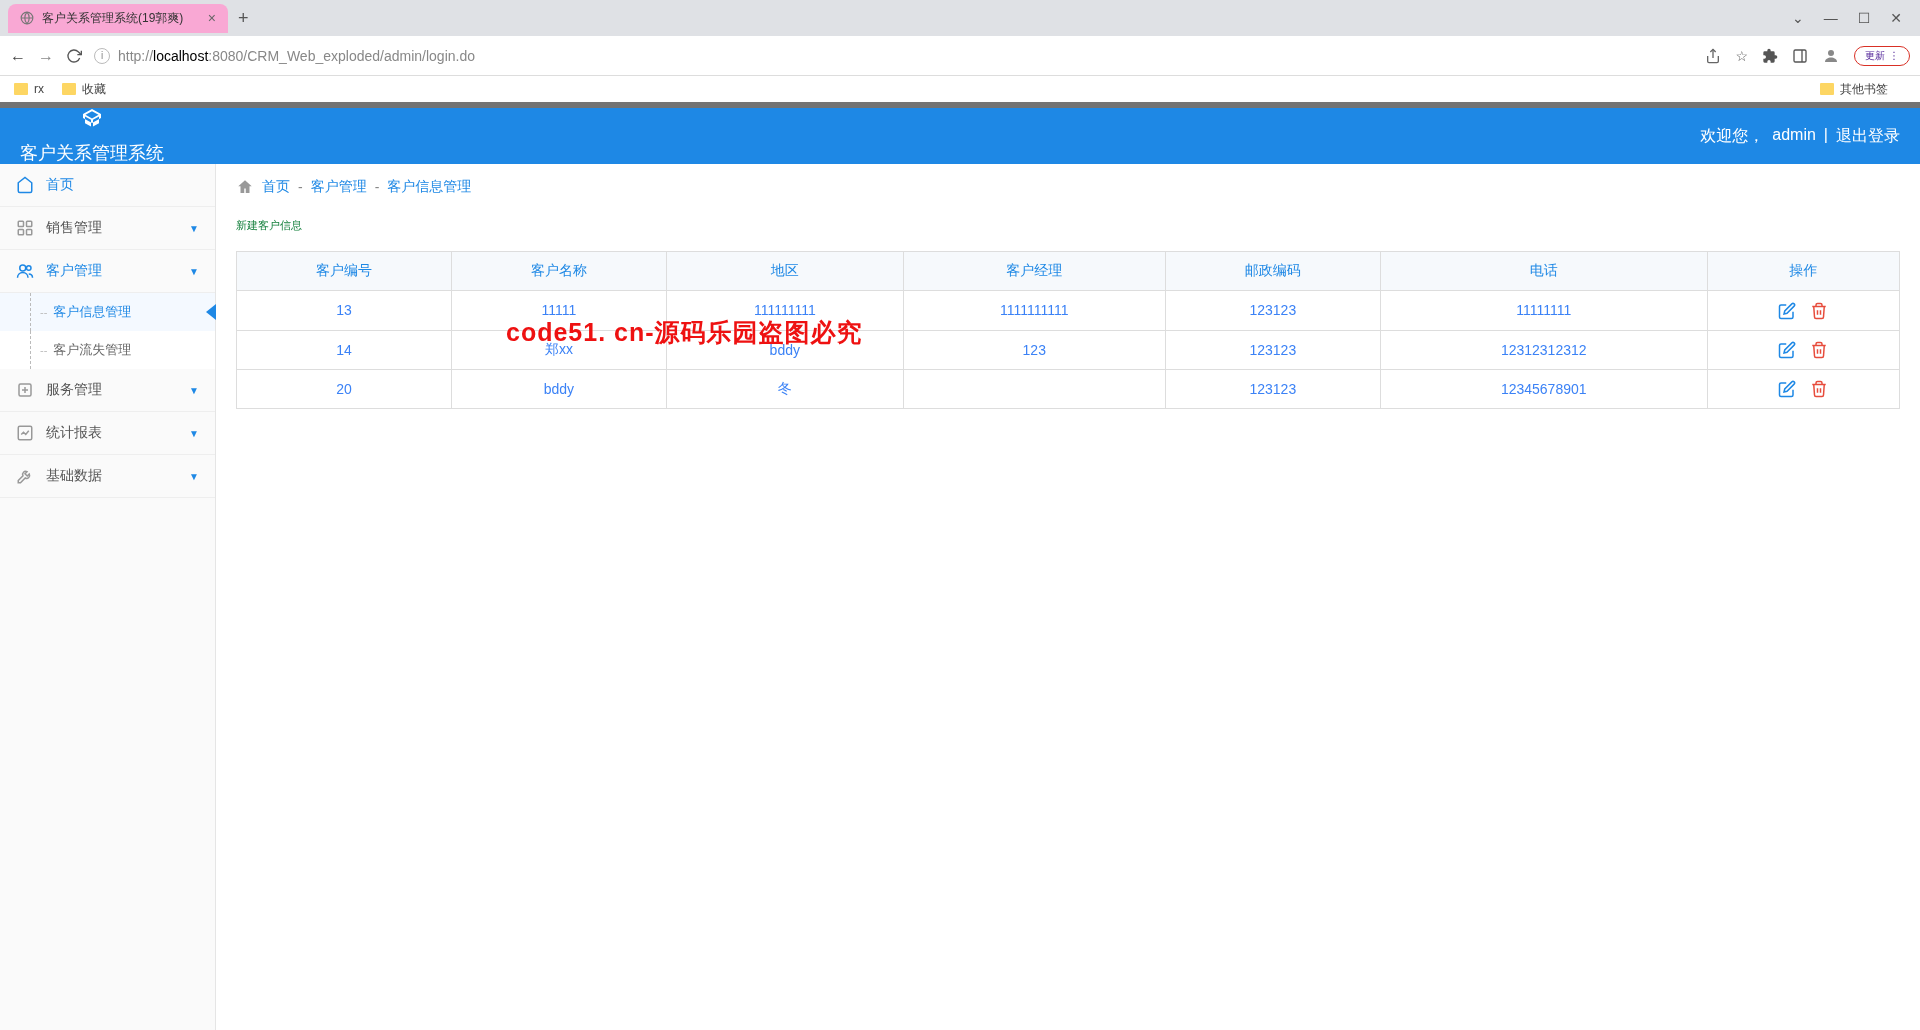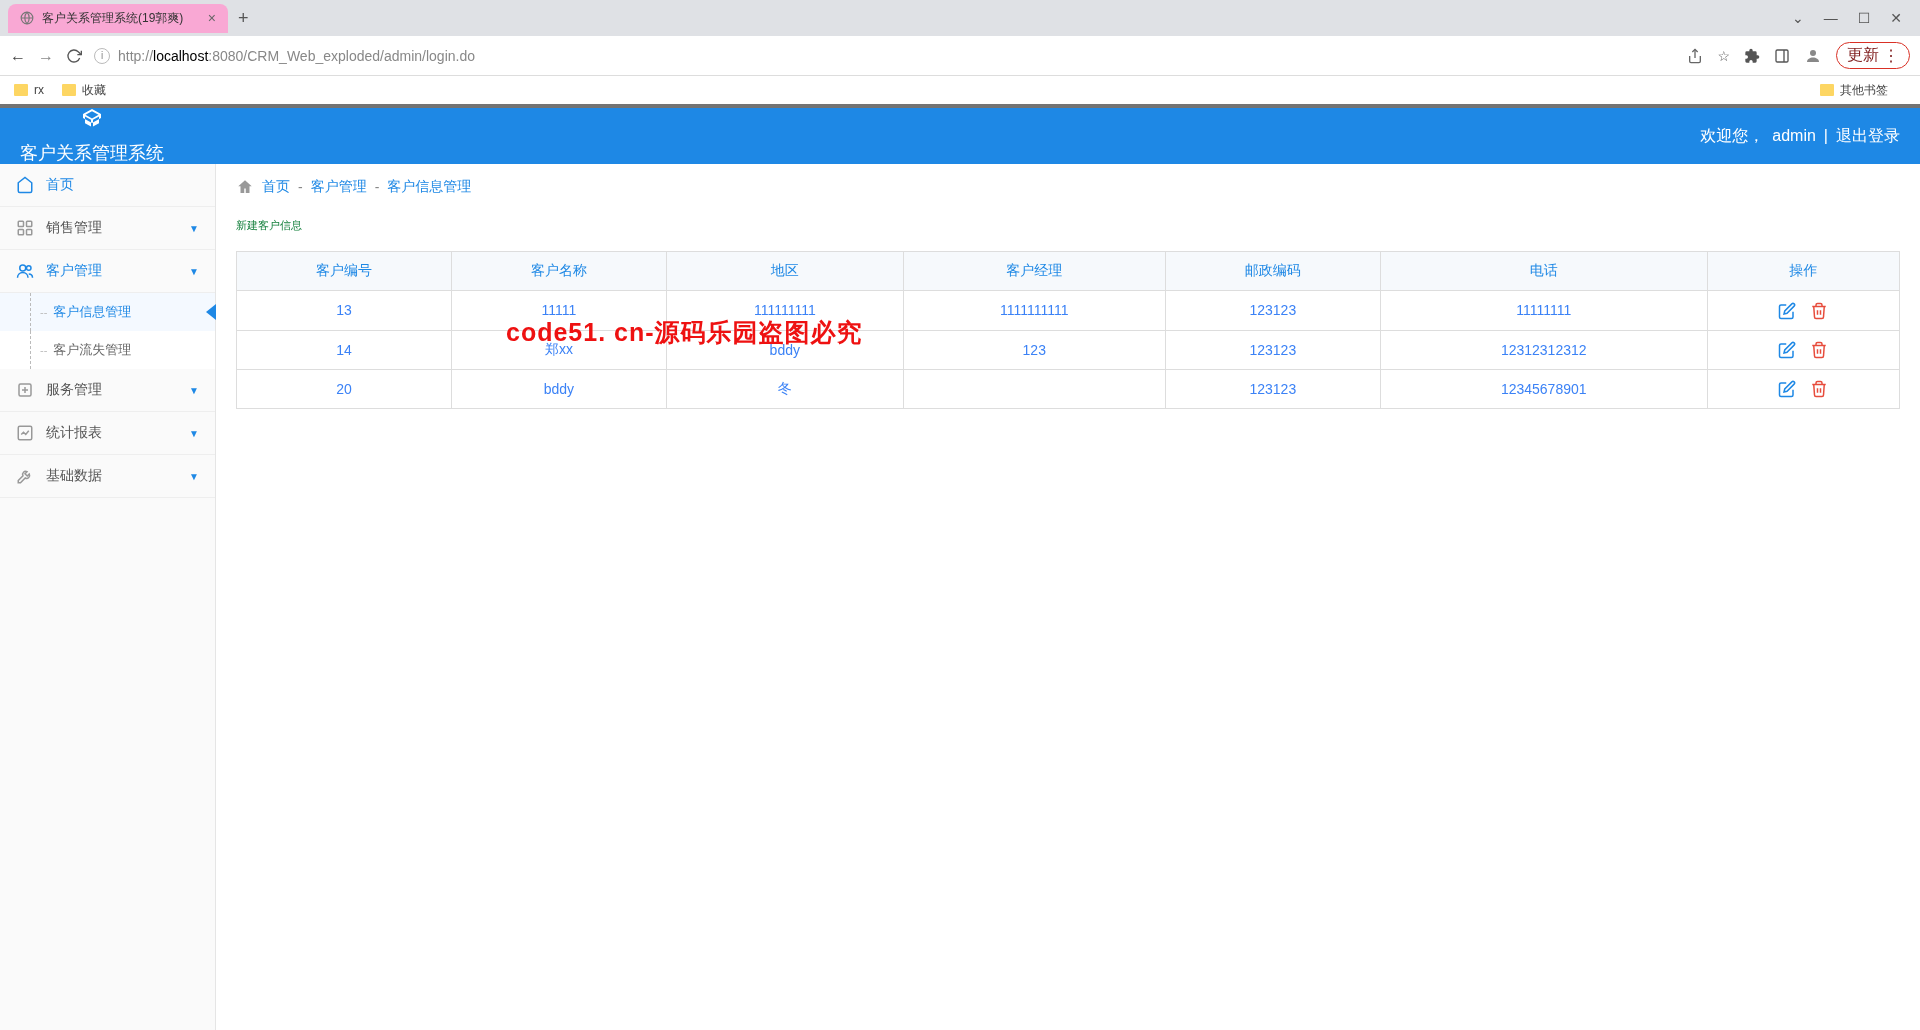--- a/index.html
+++ b/index.html
@@ -14,32 +14,32 @@
 .new-tab { margin-left: 10px; color: #555; font-size: 18px; cursor: pointer; }
 .window-controls { margin-left: auto; display: flex; gap: 20px; color: #555; padding-right: 10px; }
 .addr-bar { display: flex; align-items: center; background: #fff; height: 40px; padding: 0 10px; gap: 12px; border-bottom: 1px solid #ddd; }
 .addr-bar .nav-btn { color: #888; font-size: 16px; }
 .addr-bar .nav-btn.active { color: #444; }
 .url-box { display: flex; align-items: center; flex: 1; gap: 8px; font-size: 14px; color: #555; }
 .url-box .info-icon { color: #888; border: 1px solid #bbb; border-radius: 50%; width: 16px; height: 16px; display: inline-flex; align-items: center; justify-content: center; font-size: 10px; }
 .url-text .host-dark { color: #000; }
 .url-text .host-light { color: #888; }
 .addr-right { display: flex; align-items: center; gap: 14px; color: #555; }
-.update-btn { border: 1px solid #d93025; color: #7f1d1d; border-radius: 16px; padding: 2px 10px; font-size: 16px; display: flex; align-items: center; gap: 4px; }
-.bookmark-bar { display: flex; align-items: center; background: #fff; height: 32px; padding: 0 14px; border-bottom: 4px solid #737373; font-size: 12px; }
+.update-btn { border: 1px solid #d93025; color: #4c1d95; border-radius: 16px; padding: 2px 10px; font-size: 10px; display: flex; align-items: center; gap: 4px; }
+.bookmark-bar { display: flex; align-items: center; background: #fff; height: 32px; padding: 0 14px; border-bottom: 6px solid #737373; font-size: 12px; }
 .bm-item { display: flex; align-items: center; gap: 6px; margin-right: 18px; color: #444; }
 .bm-folder { width: 14px; height: 12px; background: #fdd663; border-radius: 1px; display: inline-block; }
 .bm-right { margin-left: auto; }
 
 
 .app-header { background: #1e88e5; color: #fff; height: 56px; display: flex; align-items: center; padding: 0 20px; }
 .app-logo { display: flex; align-items: center; gap: 10px; flex-direction: column; }
 .logo-icon { width: 24px; height: 24px; }
 .app-title { font-size: 18px; font-weight: 400; }
-.app-header-right { margin-left: auto; font-size: 16px; display: flex; align-items: center; gap: 8px; }
+.app-header-right { margin-left: auto; font-size: 16px; display: flex; align-items: flex-start; gap: 8px; }
 .logout-link { cursor: pointer; }
 
 
 .app-body { display: flex; min-height: calc(100vh - 164px); }
 .sidebar { width: 216px; background: #fafafa; border-right: 1px solid #e5e5e5; }
 .side-item { display: flex; align-items: center; padding: 12px 16px; color: #555; cursor: pointer; border-bottom: 1px solid #eee; }
 .side-item .side-icon { width: 20px; margin-right: 10px; color: #888; display: inline-flex; }
 .side-item .chev { margin-left: auto; color: #1e88e5; font-size: 10px; }
 .side-item.active { color: #1e88e5; }
 .side-item.home { color: #1e88e5; }

